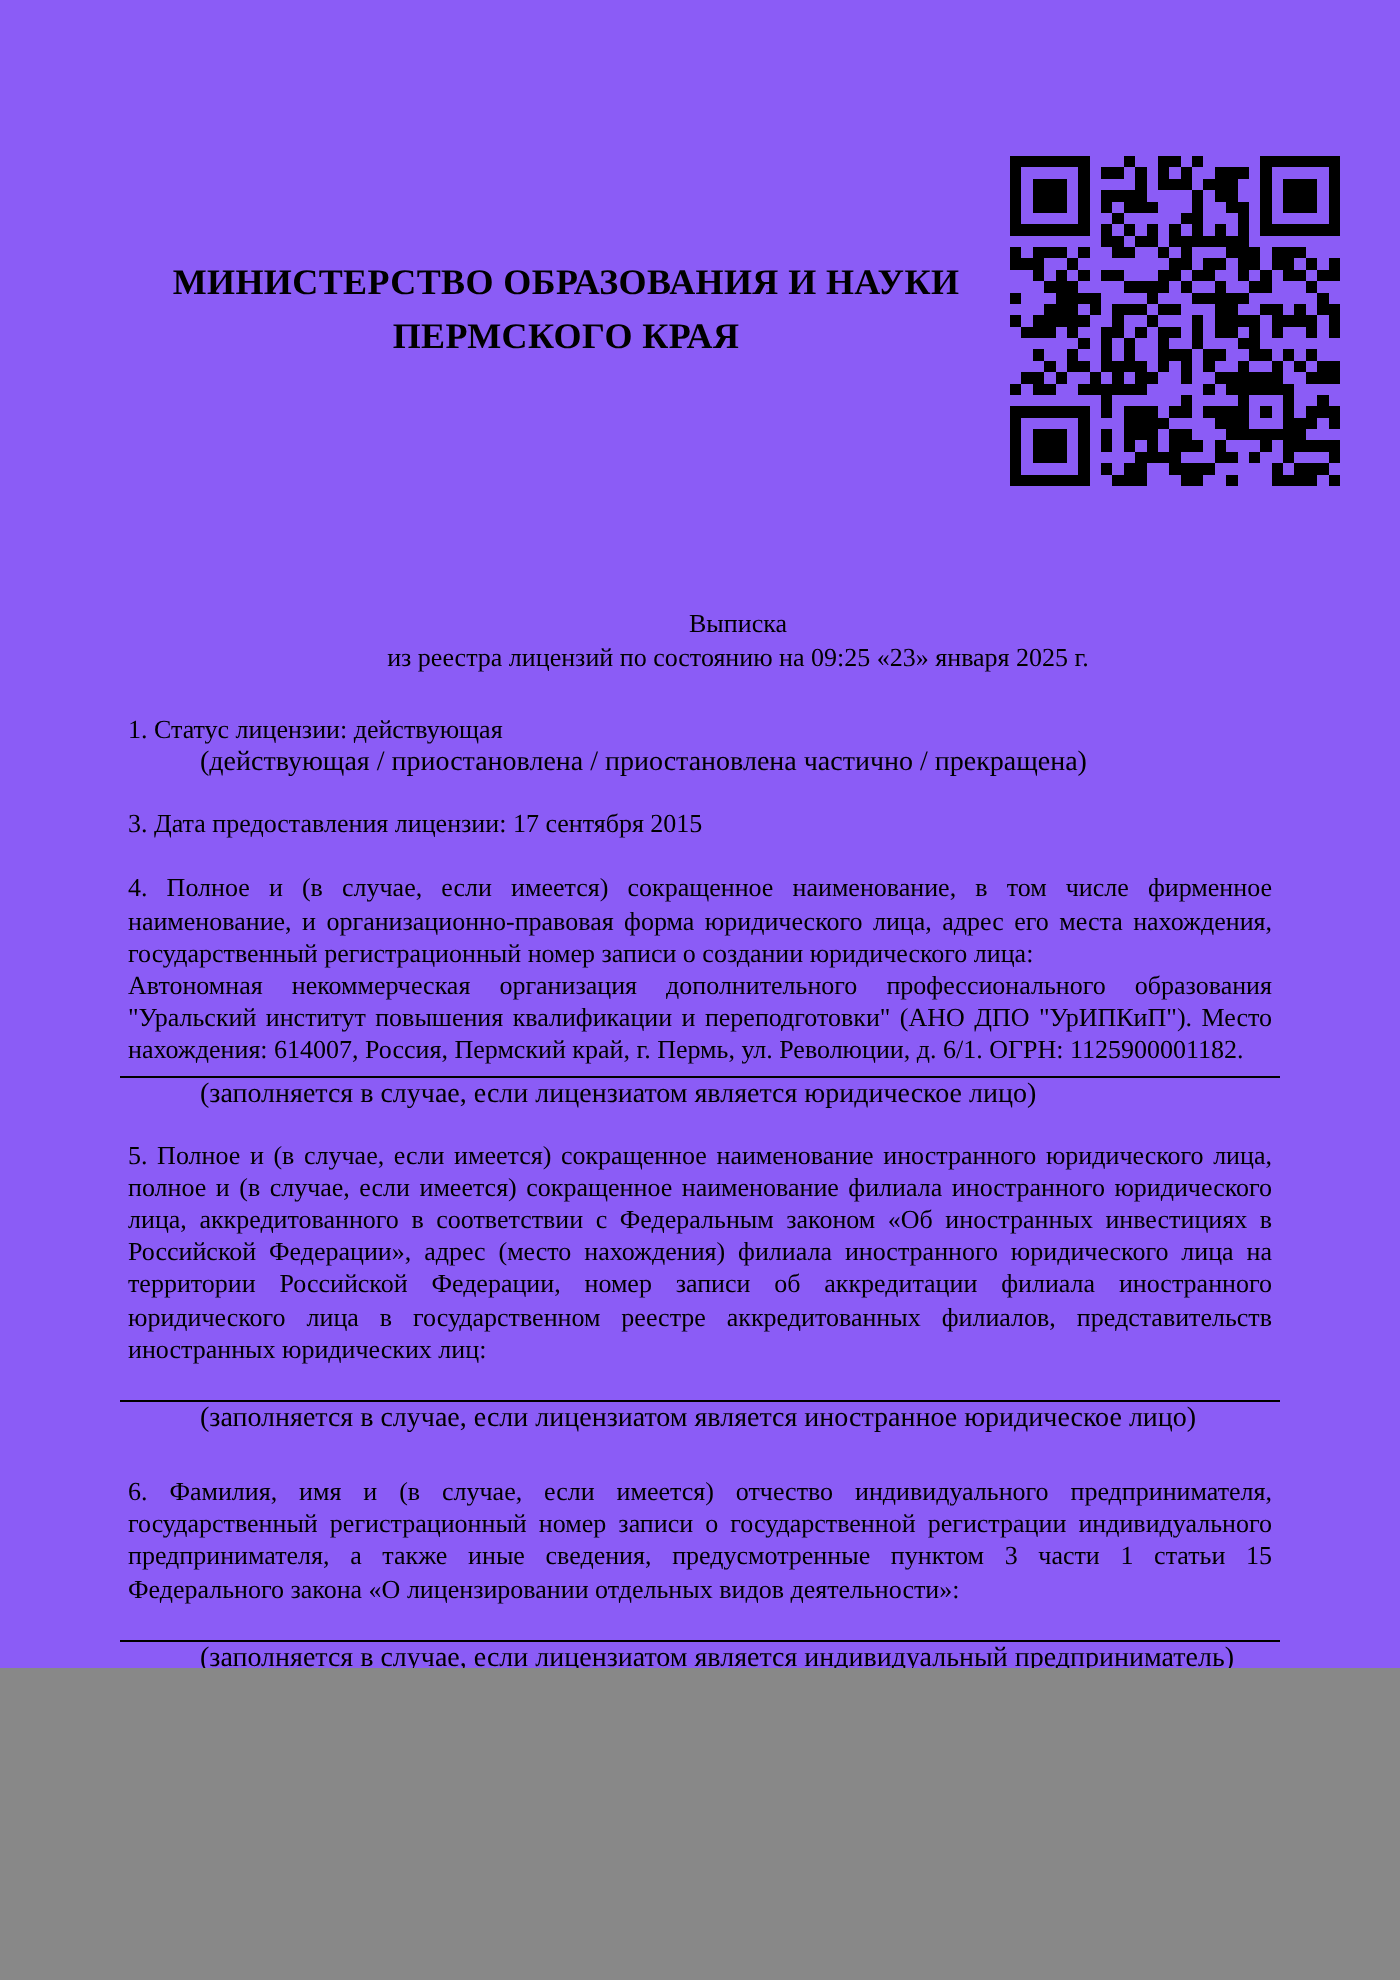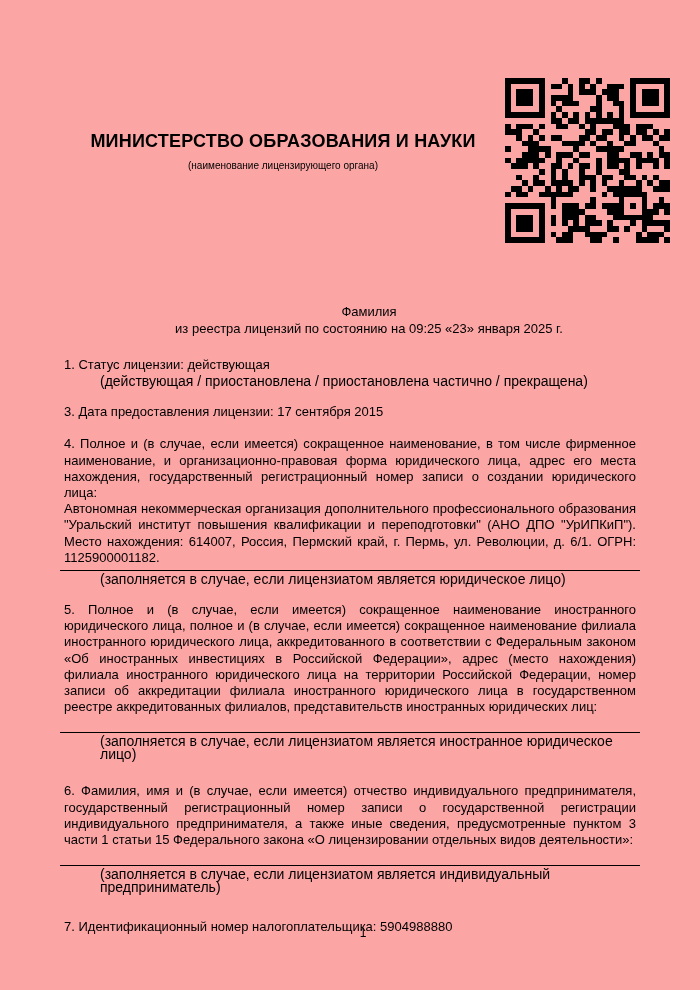--- a/index.html
+++ b/index.html
@@ -1,23 +1,23 @@
 <!DOCTYPE html>
 <html lang="ru"><head>
 <meta charset="utf-8">
 <style>
   * { margin:0; padding:0; box-sizing:border-box; }
   html,body { background:#888; }
   .page {
     position:relative;
-    width:700px; height:990px;
+    width:700px; height:834px;
     margin:0 auto;
-    background:#fca5a5;
+    background:#8b5cf6;
     color:#000000;
-    font-family:Liberation Sans, sans-serif;
+    font-family:Liberation Serif, serif;
     overflow:hidden;
   }
   
   .ministry-block {
     position:absolute; top:128px; left:70px; width:426px;
     text-align:center;
   }
   .ministry-name {
     font-size:18px; font-weight:bold; line-height:27px; letter-spacing:.2px;
   }
@@ -59,21 +59,21 @@
     font-size:12px;
   }
 </style>
 </head>
 <body>
 
 <div class="page">
 
   <div class="ministry-block">
     <div class="ministry-name">МИНИСТЕРСТВО ОБРАЗОВАНИЯ И НАУКИ</div>
-    <div class="ministry-note">(наименование лицензирующего органа)</div>
+    <div class="ministry-name">ПЕРМСКОГО КРАЯ</div>
   </div>
 
   <div class="qr" id="qr">
       <svg viewBox="0 0 29 29" xmlns="http://www.w3.org/2000/svg" fill="#000000">
         <rect x="0" y="0" width="1" height="1"></rect>
         <rect x="1" y="0" width="1" height="1"></rect>
         <rect x="2" y="0" width="1" height="1"></rect>
         <rect x="3" y="0" width="1" height="1"></rect>
         <rect x="4" y="0" width="1" height="1"></rect>
         <rect x="5" y="0" width="1" height="1"></rect>
@@ -498,21 +498,21 @@
         <rect x="24" y="28" width="1" height="1"></rect>
         <rect x="25" y="28" width="1" height="1"></rect>
         <rect x="26" y="28" width="1" height="1"></rect>
         <rect x="28" y="28" width="1" height="1"></rect>
       </svg>
     </div>
 
   <div class="content">
 
     <div class="doc-title">
-      <div>Фамилия</div>
+      <div>Выписка</div>
       <div>из реестра лицензий по состоянию на 09:25 «23» января 2025 г.</div>
     </div>
 
     <div class="item-1">
       <div>1. Статус лицензии: действующая</div>
       <div class="note">(действующая / приостановлена / приостановлена частично / прекращена)</div>
     </div>
 
 
     <div class="item-3">

